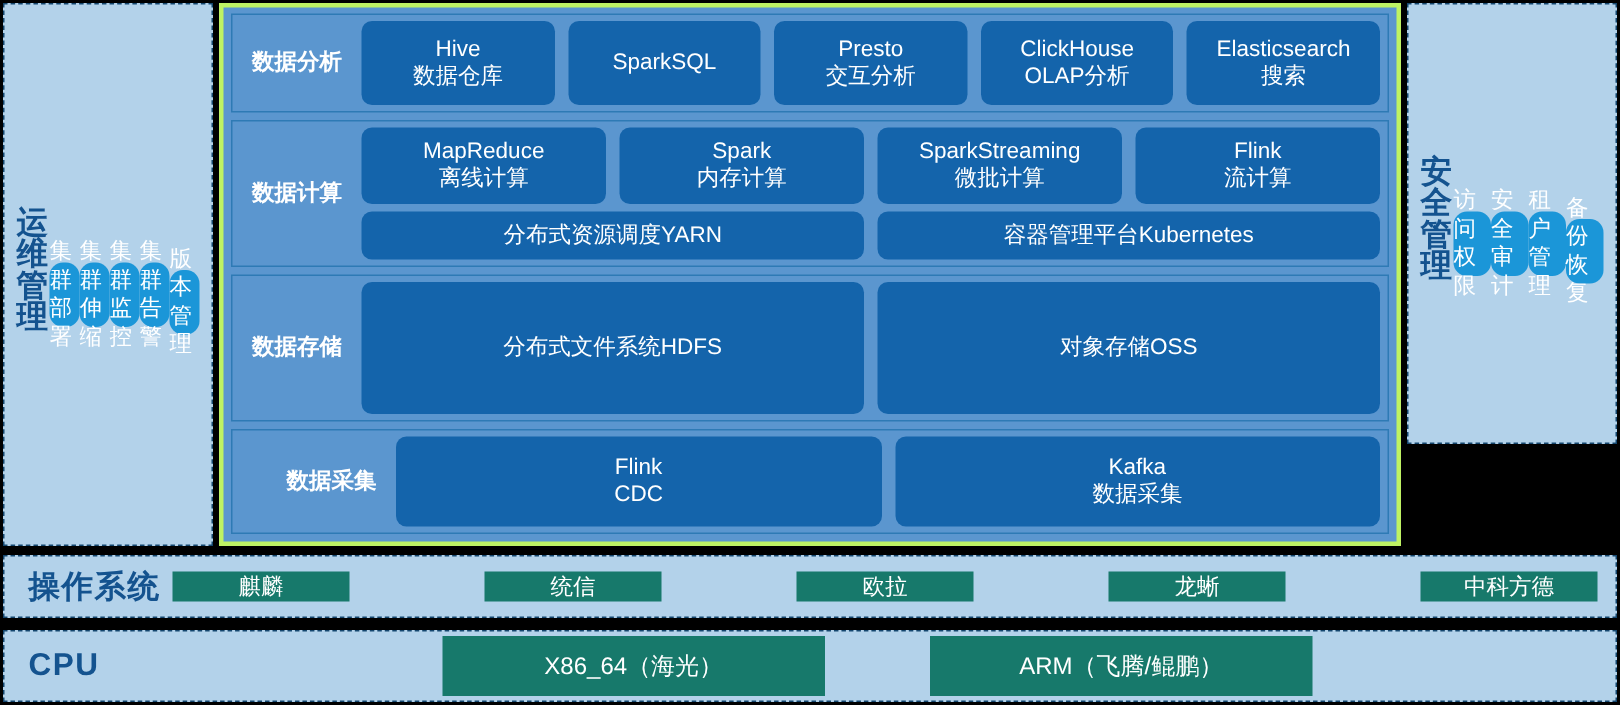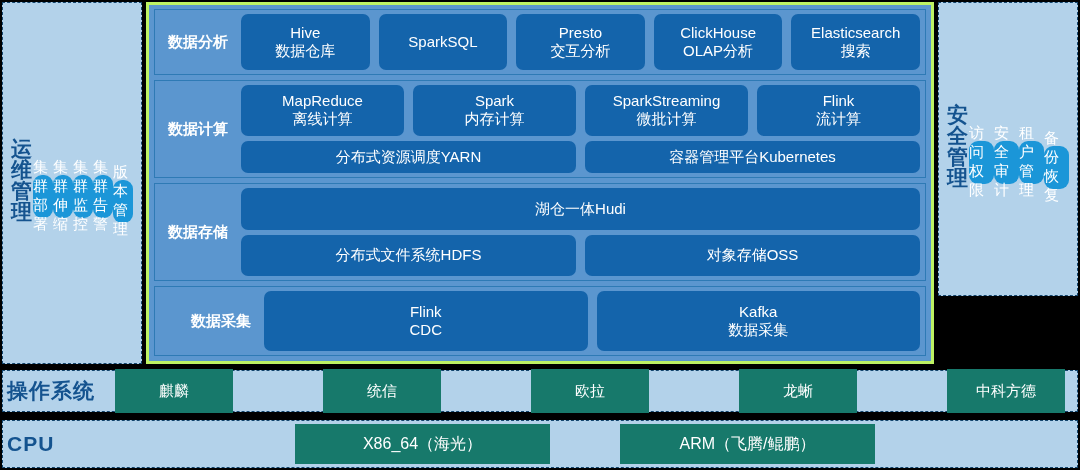--- a/index.html
+++ b/index.html
@@ -112,33 +112,33 @@
     position:absolute;
     left:2px;width:1076px;
     background:#b3d2ea;
     border:1px dashed #14466e;
     box-sizing:border-box;
     display:flex;align-items:center;
   }
   .bar-title{
     color:#14538f;font-weight:bold;font-size:21px;
     width:112px;flex:0 0 112px;
-    padding-left:4px;box-sizing:border-box;
+    padding-left:16px;box-sizing:border-box;
     letter-spacing:1px;
   }
   .bar-items{
     flex:1 1 auto;display:flex;align-items:center;
     height:100%;
   }
   .gbox{
     background:#17796b;
     color:#ffffff;
     font-size:15px;
     display:flex;align-items:center;justify-content:center;
-    height:44px;
+    height:20px;
     box-sizing:border-box;
     text-align:center;
   }
   .os-items .gbox{width:118px;}
   .os-items{justify-content:space-between;padding-right:12px;}
   .cpu-items{justify-content:flex-start;gap:70px;padding-left:180px;}
   .cpu-items .gbox{width:255px;height:40px;font-size:16px;}
 </style>
 </head>
 <body>
@@ -211,25 +211,20 @@
           <div class="chip">
             <span>容器管理平台Kubernetes</span>
           </div>
         </div>
       </div>
     </div>
 
     <div class="row storage">
       <div class="row-label">数据存储</div>
       <div class="row-body">
-        <div class="chip-line">
-          <div class="chip">
-            <span>湖仓一体Hudi</span>
-          </div>
-        </div>
         <div class="chip-line">
           <div class="chip">
             <span>分布式文件系统HDFS</span>
           </div>
           <div class="chip">
             <span>对象存储OSS</span>
           </div>
         </div>
       </div>
     </div>

